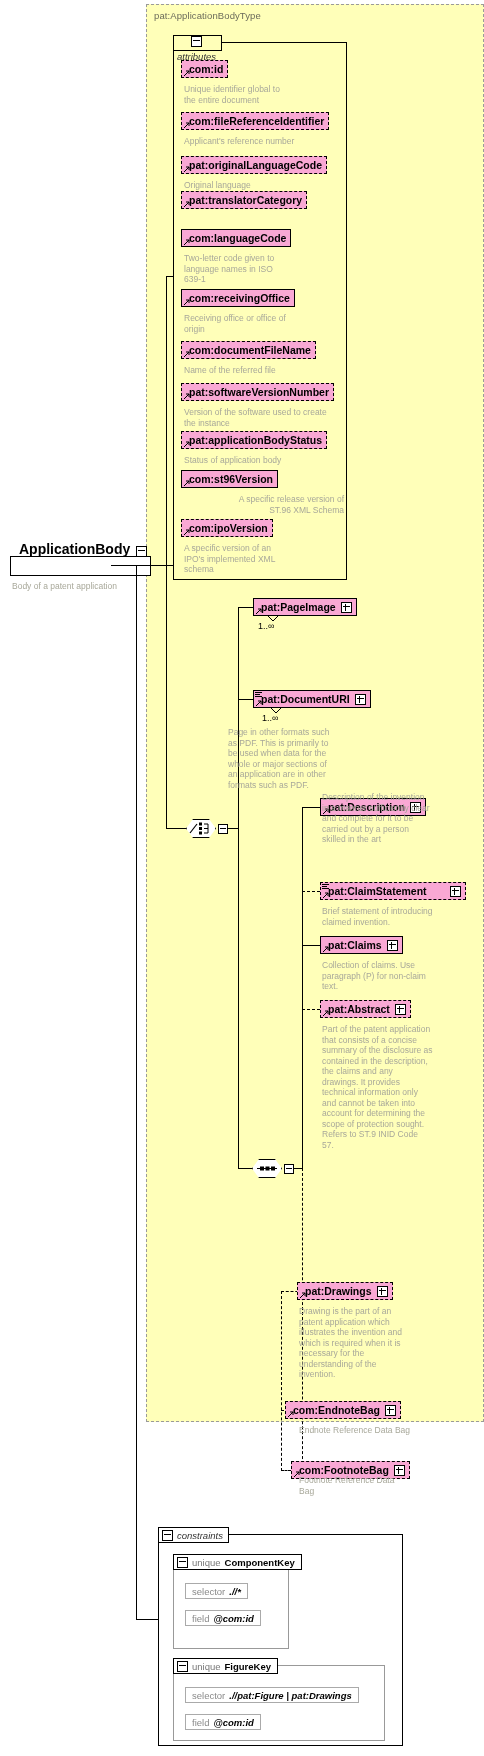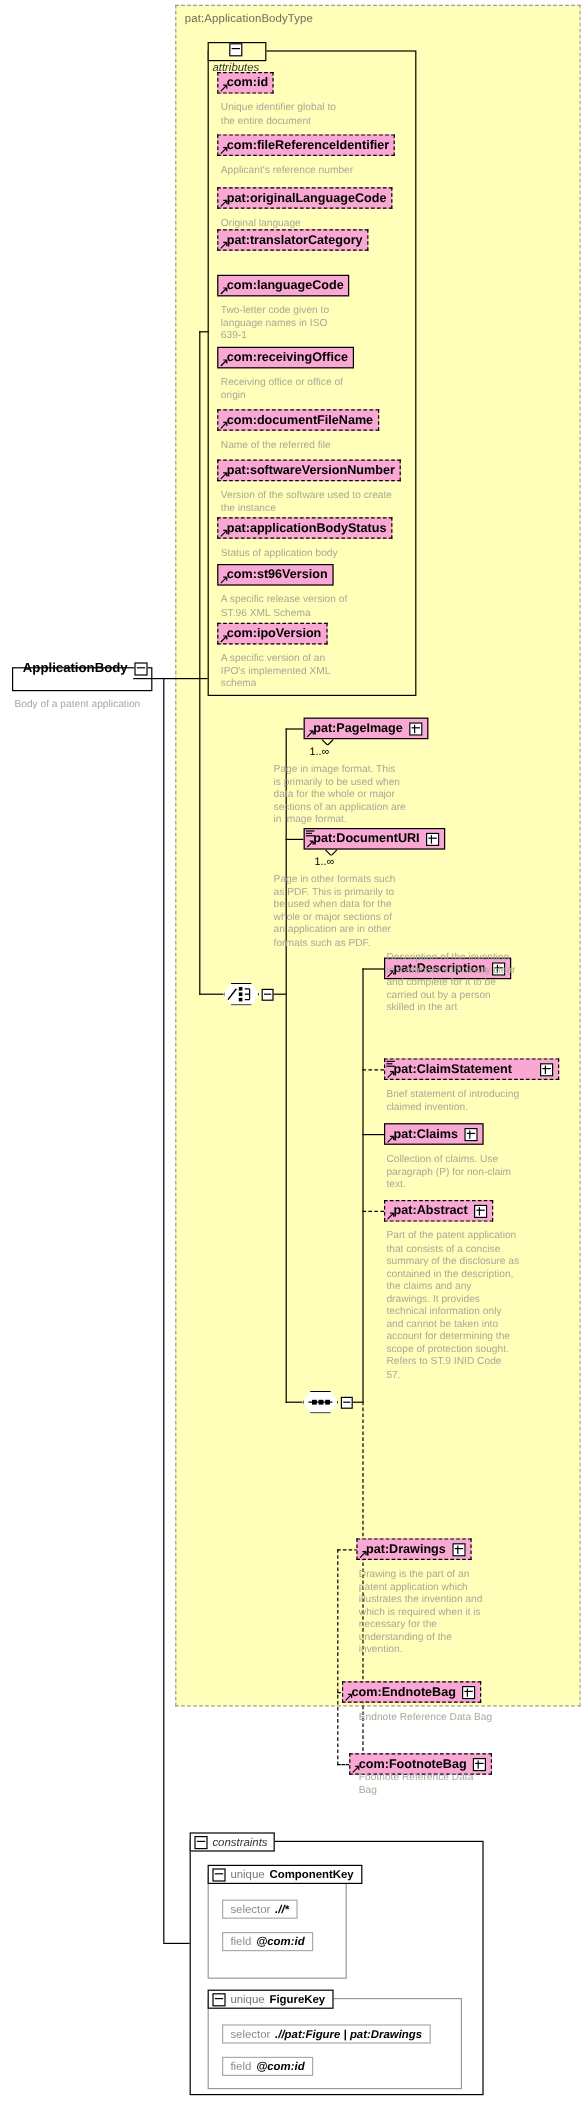--- a/index.html
+++ b/index.html
@@ -208,23 +208,23 @@
     content:"";position:absolute;left:3px;top:100%;width:100%;height:3px;background:#c9c9c9;z-index:-1;
   }
   .pill .rsh{position:absolute;left:100%;top:3px;width:3px;height:100%;background:#c9c9c9;z-index:-1;}
 
   .root-node{
     position:absolute;
     box-sizing:border-box;
     border:1px solid #000;
     background:#fff;
     height:19px;
-    display:flex;align-items:center;
+    display:flex;align-items:flex-end;
     padding:0 3px 18px 8px;
-    font-size:11px;font-weight:bold;color:#000;white-space:nowrap;
+    font-size:14px;font-weight:bold;color:#000;white-space:nowrap;
   }
 </style>
 </head>
 <body>
 
 <div class="stage">
 
   <div class="type-panel" style="left:146px;top:4px;width:338px;height:1418px;"></div>
   <div class="type-title" style="left:154px;top:10px;">pat:ApplicationBodyType</div>
 
@@ -320,21 +320,21 @@
   </div>
   <div class="doc" style="left:184px;top:455px;width:160px;">Status of application body</div>
 
   <div class="node" style="left:181px;top:470px;">
     <span class="lbl">com:st96Version</span>
     <span class="rshadow"></span>
     <svg class="arw" viewBox="0 0 8 8">
         <path d="M1 7 L6 2 M6 2 L3 2 M6 2 L6 5" stroke="#000" stroke-width="1" fill="none"></path>
       </svg>
   </div>
-  <div class="doc" style="left:184px;top:494px;width:160px;">A specific release version of
+  <div class="doc" style="left:184px;top:494px;width:160px;text-align:right;">A specific release version of
 ST.96 XML Schema</div>
 
   <div class="node opt" style="left:181px;top:519px;">
     <span class="lbl">com:ipoVersion</span>
     <span class="rshadow"></span>
     <svg class="arw" viewBox="0 0 8 8">
         <path d="M1 7 L6 2 M6 2 L3 2 M6 2 L6 5" stroke="#000" stroke-width="1" fill="none"></path>
       </svg>
   </div>
   <div class="doc" style="left:184px;top:543px;width:160px;">A specific version of an
@@ -387,25 +387,20 @@
     <span class="pm plus" style="margin-left:5px;"></span>
     <span class="rshadow"></span>
     <svg class="arw" viewBox="0 0 8 8">
         <path d="M1 7 L6 2 M6 2 L3 2 M6 2 L6 5" stroke="#000" stroke-width="1" fill="none"></path>
       </svg>
   </div>
   <svg class="occ-v" style="left:268px;top:616px;" viewBox="0 0 10 5">
       <path d="M0 0 L5 5 L10 0" stroke="#000" fill="none" stroke-width="1"></path>
     </svg>
   <div class="occ" style="left:258px;top:621px;">1..∞</div>
-  <div class="doc" style="left:228px;top:635px;width:155px;">Page in image format. This
-is primarily to be used when
-data for the whole or major
-sections of an application are
-in image format.</div>
 
   <div class="node elem" style="left:253px;top:690px;">
     <span class="stripes">
         <i></i>
         <i></i>
         <i></i>
       </span>
     <span class="lbl">pat:DocumentURI</span>
     <span class="pm plus" style="margin-left:5px;"></span>
     <span class="rshadow"></span>

